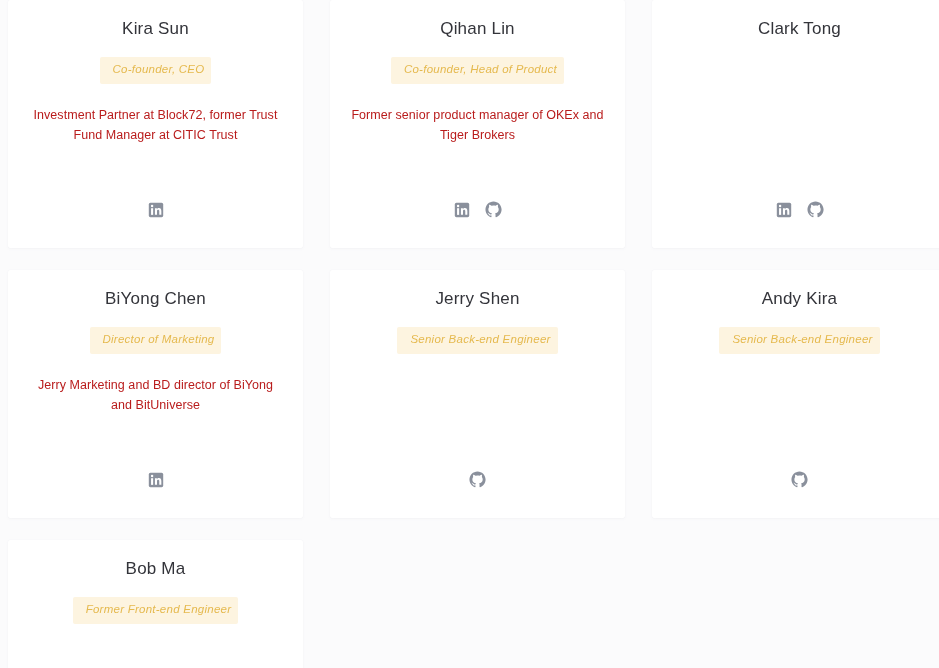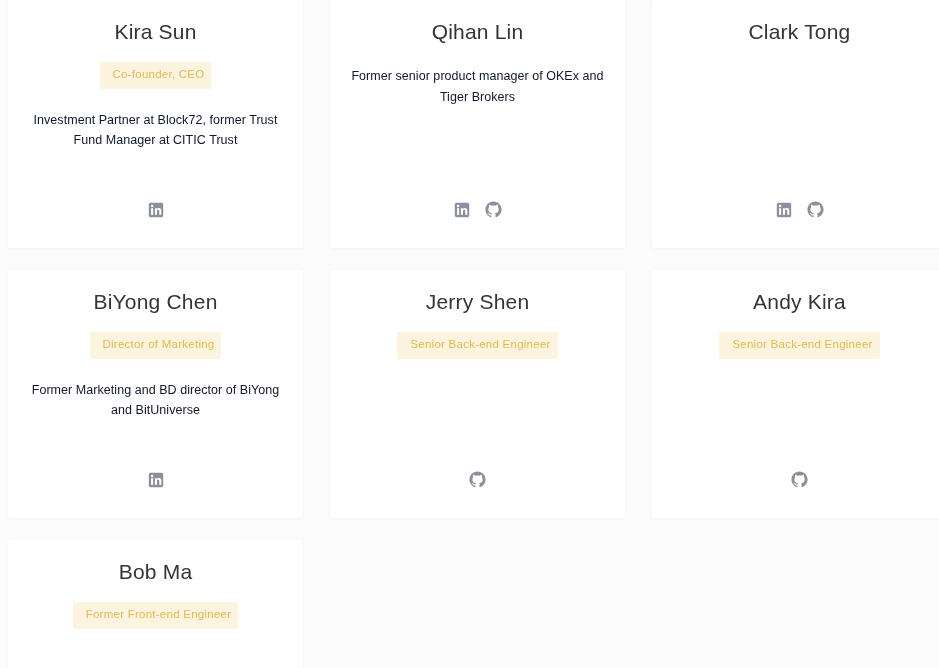--- a/index.html
+++ b/index.html
@@ -34,48 +34,49 @@
     box-sizing: border-box;
     padding: 14px 18px 0 18px;
     display: flex;
     flex-direction: column;
     align-items: center;
     height: 248px;
     position: relative;
   }
 
   .member-name {
-    font-size: 21px;
+    font-size: 17px;
     font-weight: 400;
     color: #33343a;
     letter-spacing: 0.2px;
     text-align: center;
     line-height: 1.3;
     margin: 0;
     padding-top: 4px;
   }
 
   .member-role {
     margin-top: 17px;
     background: #fdf4e0;
     color: #e5b94e;
     font-size: 11.5px;
     letter-spacing: 0.25px;
     line-height: 1;
     padding: 7px 7px 8px 13px;
     border-radius: 2px;
     text-align: center;
     white-space: nowrap;
+    font-style: italic;
   }
 
   .member-bio {
     margin-top: 21px;
     font-size: 12.5px;
     line-height: 1.63;
-    color: #0f172a;
+    color: #b91c1c;
     text-align: center;
     max-width: 262px;
     letter-spacing: 0.05px;
   }
 
   .member-bio:empty {
     display: none;
   }
 
   .social-row {
@@ -121,20 +122,21 @@
             <rect x="1.2" y="1.2" width="21.6" height="21.6" rx="2.4" fill="#8a909c"></rect>
             <rect x="4.6" y="9.3" width="3.1" height="10" fill="#ffffff"></rect>
             <circle cx="6.15" cy="6.1" r="1.85" fill="#ffffff"></circle>
             <path d="M10.4 9.3h2.95v1.4c.45-.8 1.5-1.65 3.1-1.65 2.45 0 3.55 1.55 3.55 4.3v5.95h-3.1v-5.35c0-1.4-.5-2.2-1.65-2.2-1.05 0-1.75.7-1.75 2.2v5.35h-3.1z" fill="#ffffff"></path>
           </svg>
         </span>
       </div>
     </div>
     <div class="member-card">
       <div class="member-name">Qihan Lin</div>
+      <div class="member-role">Co-founder, Head of Product</div>
       <div class="member-bio">Former senior product manager of OKEx and Tiger Brokers</div>
       <div class="social-row">
         <span class="social-link">
           <svg width="16" height="16" viewBox="0 0 24 24" aria-hidden="true">
             <rect x="1.2" y="1.2" width="21.6" height="21.6" rx="2.4" fill="#8a909c"></rect>
             <rect x="4.6" y="9.3" width="3.1" height="10" fill="#ffffff"></rect>
             <circle cx="6.15" cy="6.1" r="1.85" fill="#ffffff"></circle>
             <path d="M10.4 9.3h2.95v1.4c.45-.8 1.5-1.65 3.1-1.65 2.45 0 3.55 1.55 3.55 4.3v5.95h-3.1v-5.35c0-1.4-.5-2.2-1.65-2.2-1.05 0-1.75.7-1.75 2.2v5.35h-3.1z" fill="#ffffff"></path>
           </svg>
         </span>
@@ -159,21 +161,21 @@
         <span class="social-link">
           <svg width="17" height="17" viewBox="0 0 24 24" aria-hidden="true">
             <path fill="#8a909c" d="M12 .8C5.73.8.65 5.88.65 12.15c0 5.02 3.25 9.27 7.76 10.77.57.1.78-.25.78-.55 0-.27-.01-1-.015-1.96-3.16.69-3.83-1.52-3.83-1.52-.52-1.31-1.26-1.66-1.26-1.66-1.03-.7.08-.69.08-.69 1.14.08 1.74 1.17 1.74 1.17 1.01 1.74 2.66 1.24 3.31.95.1-.73.4-1.24.72-1.52-2.52-.29-5.18-1.26-5.18-5.62 0-1.24.44-2.26 1.17-3.05-.12-.29-.51-1.45.11-3.02 0 0 .96-.3 3.14 1.17a10.9 10.9 0 0 1 2.86-.38c.97 0 1.95.13 2.86.38 2.18-1.47 3.13-1.17 3.13-1.17.63 1.57.23 2.73.12 3.02.73.79 1.17 1.81 1.17 3.05 0 4.37-2.67 5.33-5.2 5.61.41.35.77 1.05.77 2.11 0 1.53-.014 2.76-.014 3.13 0 .3.2.66.79.55 4.5-1.5 7.75-5.75 7.75-10.77C23.35 5.88 18.27.8 12 .8z"></path>
           </svg>
         </span>
       </div>
     </div>
     <div class="member-card">
       <div class="member-name">BiYong Chen</div>
       <div class="member-role">Director of Marketing</div>
-      <div class="member-bio">Former Marketing and BD director of BiYong and BitUniverse</div>
+      <div class="member-bio">Jerry Marketing and BD director of BiYong and BitUniverse</div>
       <div class="social-row">
         <span class="social-link">
           <svg width="16" height="16" viewBox="0 0 24 24" aria-hidden="true">
             <rect x="1.2" y="1.2" width="21.6" height="21.6" rx="2.4" fill="#8a909c"></rect>
             <rect x="4.6" y="9.3" width="3.1" height="10" fill="#ffffff"></rect>
             <circle cx="6.15" cy="6.1" r="1.85" fill="#ffffff"></circle>
             <path d="M10.4 9.3h2.95v1.4c.45-.8 1.5-1.65 3.1-1.65 2.45 0 3.55 1.55 3.55 4.3v5.95h-3.1v-5.35c0-1.4-.5-2.2-1.65-2.2-1.05 0-1.75.7-1.75 2.2v5.35h-3.1z" fill="#ffffff"></path>
           </svg>
         </span>
       </div>

